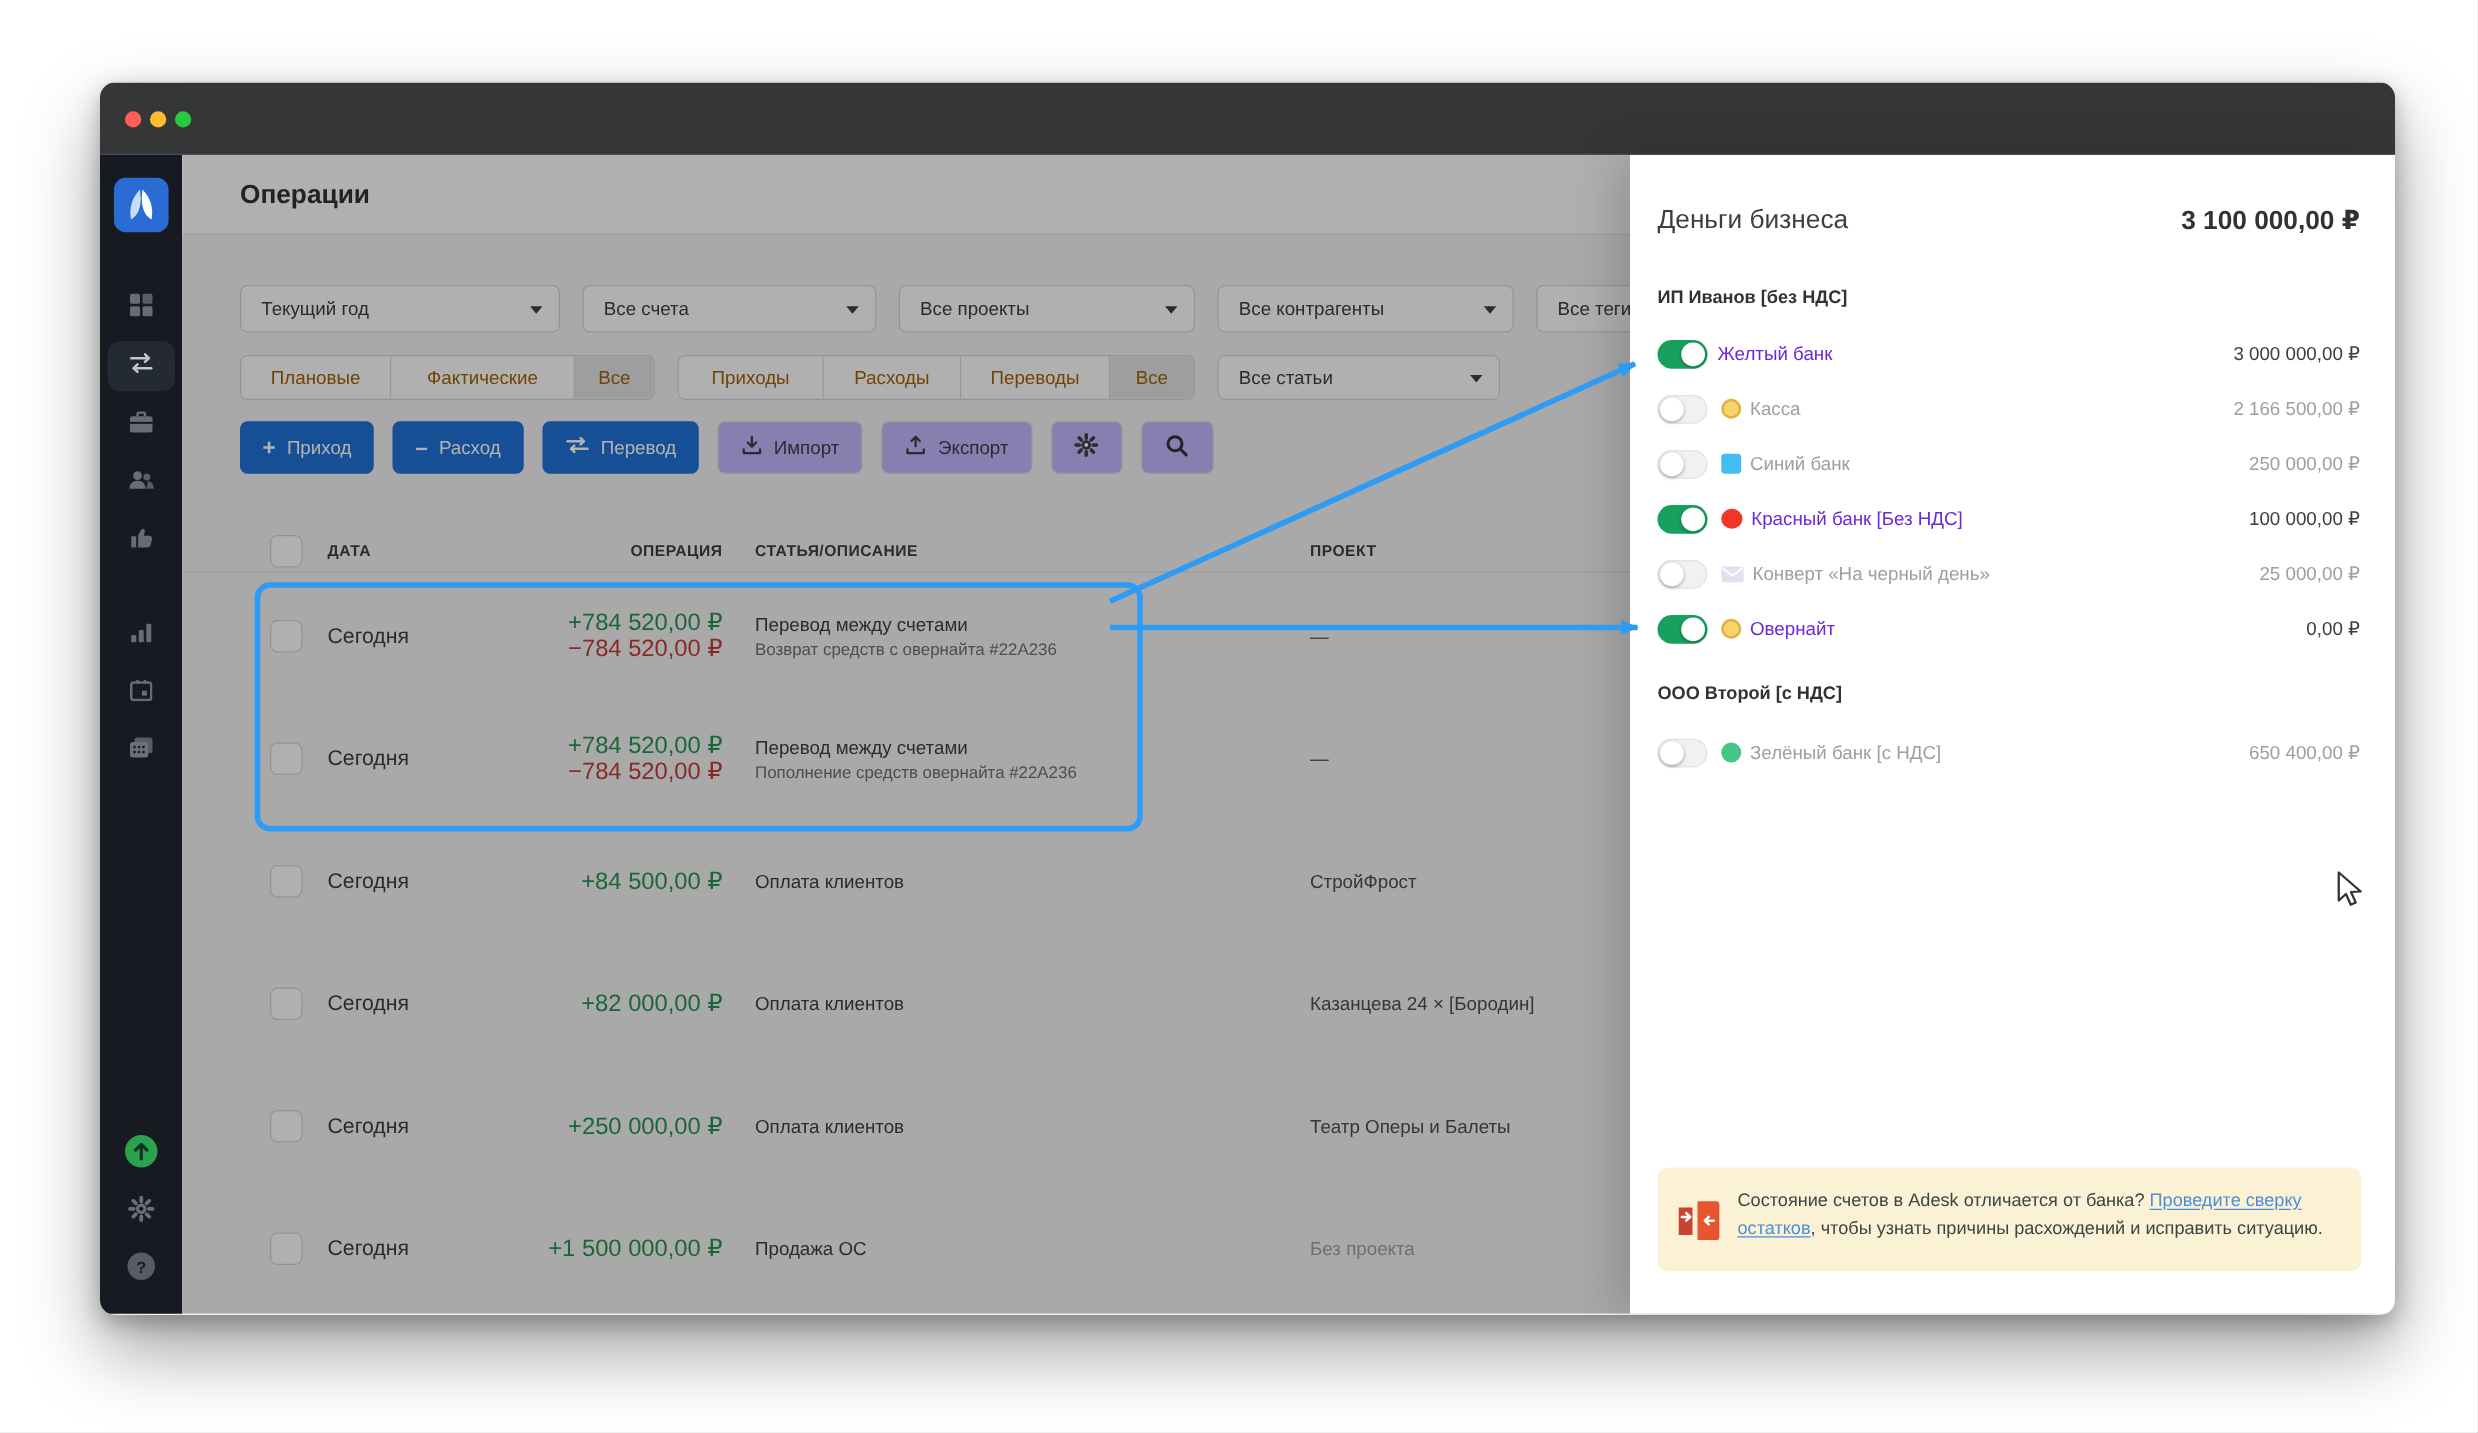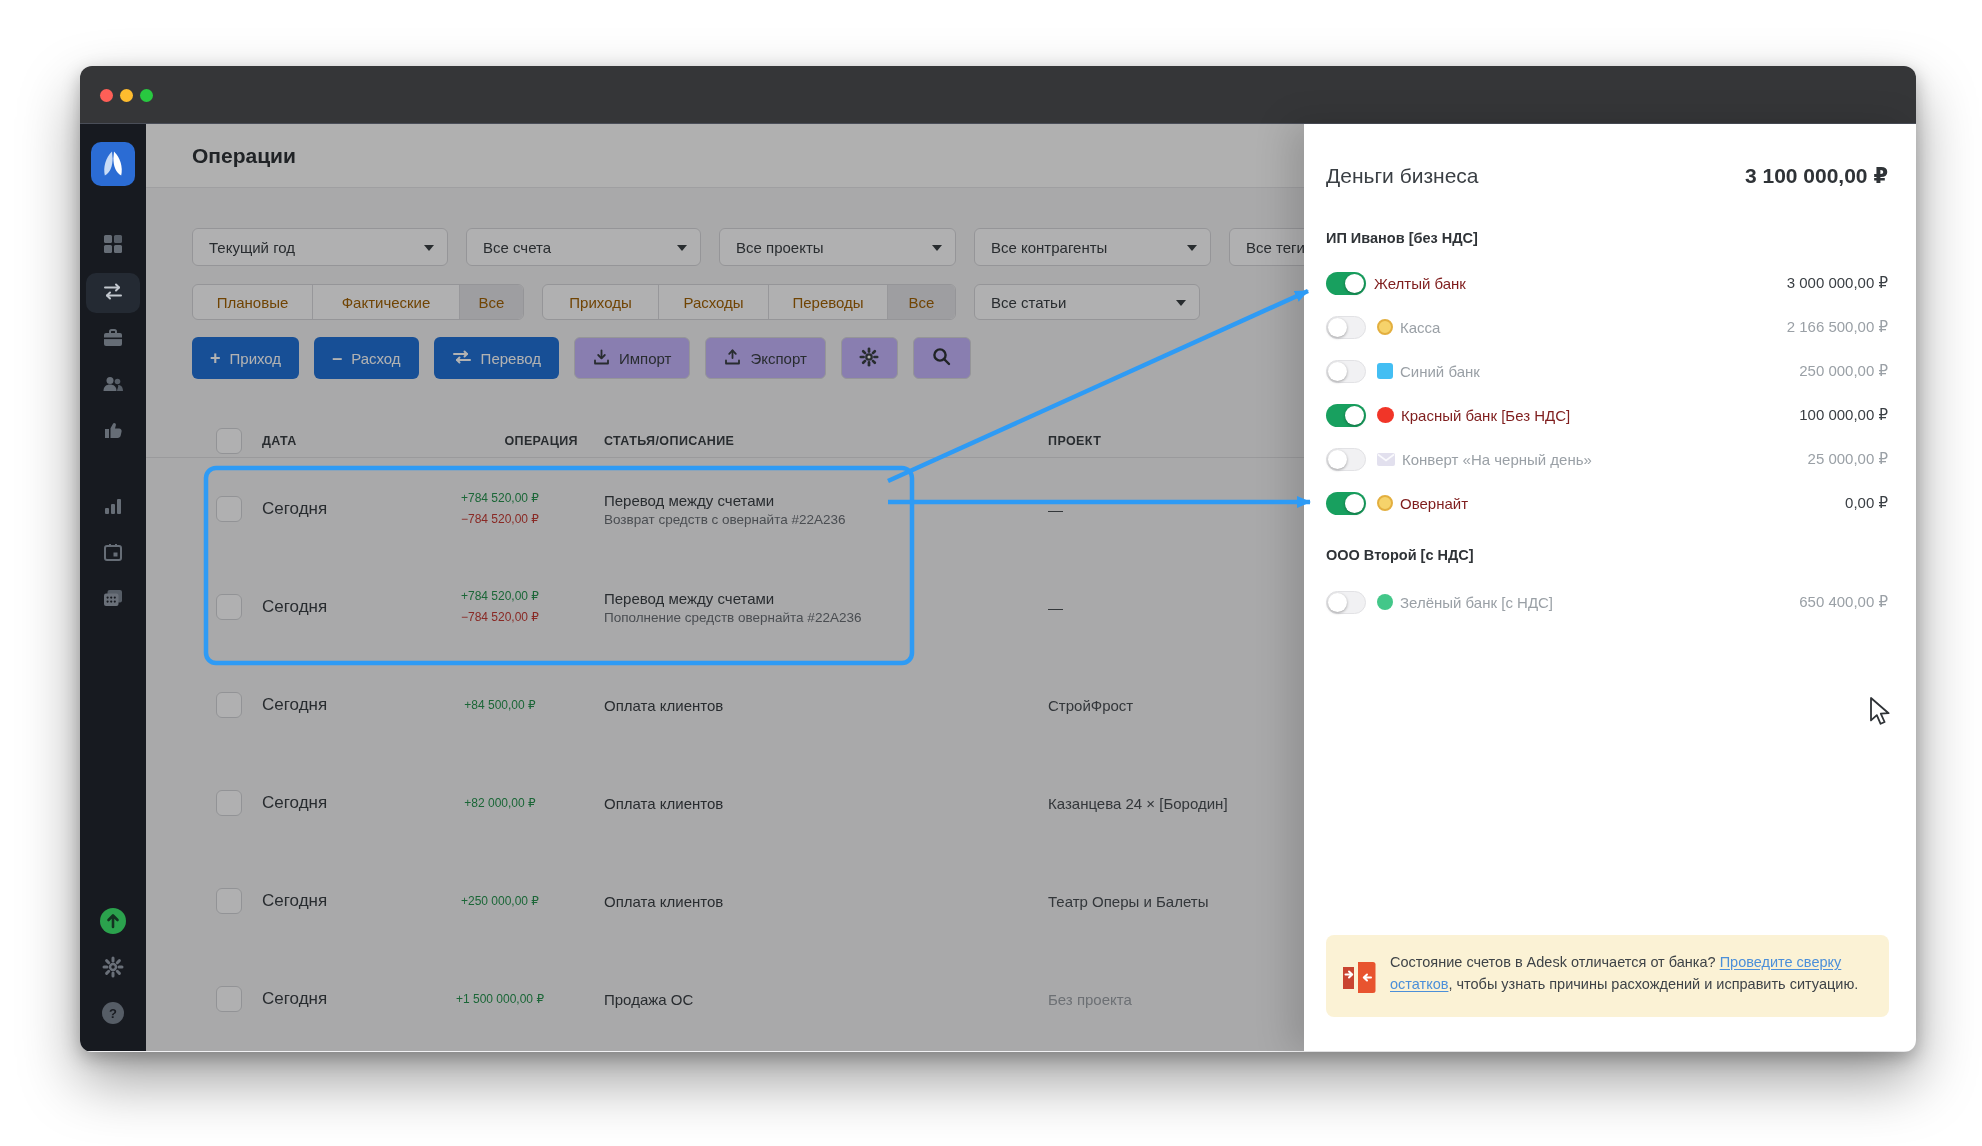--- a/index.html
+++ b/index.html
@@ -59,21 +59,21 @@
   .thead { position:absolute; left:0; right:0; top:300px; height:34px; display:grid;
     grid-template-columns:26px 20px 160px 156px 26px 420px 24px 300px; padding-left:70px;
     align-items:center; border-bottom:1px solid #DDDDE0; }
   .thead .h { font-size:12.5px; font-weight:bold; color:#3A3F44; letter-spacing:.4px; }
   .thead .h.right { text-align:right; }
   .tbody { position:absolute; left:0; right:0; top:336px; bottom:0; overflow:hidden; }
   .trow { height:98px; display:grid; grid-template-columns:26px 20px 160px 156px 26px 420px 24px 300px;
     padding-left:70px; align-items:center; }
   .checkbox { width:26px; height:26px; border:1.5px solid #D2D3D7; border-radius:6px; background:#FDFDFE; }
   .c-date { font-size:17px; color:#3A3F44; }
-  .c-op { text-align:center; font-size:12px; line-height:21px; }
+  .c-op { text-align:right; font-size:19px; line-height:21px; }
   .amt-in { color:#27934F; } .amt-out { color:#C43C35; }
   .c-art .t1 { font-size:15px; color:#3A3F44; }
   .c-art .t2 { font-size:13.5px; color:#6A6F75; margin-top:3px; }
   .c-prj { font-size:15px; color:#4A4F54; }
   .c-prj.muted { color:#9CA1A7; }
 
   .dim-overlay { position:absolute; inset:0; background:rgba(0,0,0,.30); z-index:5; }
 
   
   .panel { position:absolute; right:0; top:0; bottom:0; width:612px; background:#fff; z-index:6;
@@ -91,21 +91,21 @@
   .toggle.off { background:#F1F1F3; border:1px solid #E2E2E5; }
   .knob { position:absolute; top:2px; width:19px; height:19px; border-radius:50%; background:#fff;
     box-shadow:0 1px 3px rgba(0,0,0,.35); }
   .toggle.on .knob { right:2px; } .toggle.off .knob { left:1px; top:1px; }
   .acc-icon { flex:0 0 auto; margin-left:11px; }
   .ic-coin { width:16px; height:16px; border-radius:50%; background:#F6D36B; border:2.5px solid #E3AF3F; }
   .ic-blue { width:16px; height:16px; border-radius:3px; background:#43BEF3; }
   .ic-red { width:17px; height:16px; border-radius:50%; background:#F13528; }
   .ic-green { width:16px; height:16px; border-radius:50%; background:#43C789; }
   .ic-env { width:18px; height:13px; display:block; }
-  .acc-label { margin-left:8px; font-size:15px; color:#7f1d1d; }
+  .acc-label { margin-left:8px; font-size:15px; color:#6d28d9; }
   .acc-icon + .acc-label { margin-left:7px; }
   .acc-amount { margin-left:auto; font-size:15px; color:#3A3F44; }
   .acc-row.disabled .acc-label, .acc-row.disabled .acc-amount { color:#9AA0A6; }
 
   .notice { position:absolute; left:22px; right:27px; bottom:34px; background:#FBF2D5; border-radius:8px;
     padding:17px 20px 17px 15px; display:flex; gap:13px; }
   .notice-text { font-size:14.5px; line-height:1.5; color:#3E4347; }
   .notice-link { color:#4B8FD9; text-decoration:underline; text-underline-offset:2px; cursor:pointer; }
 
   

